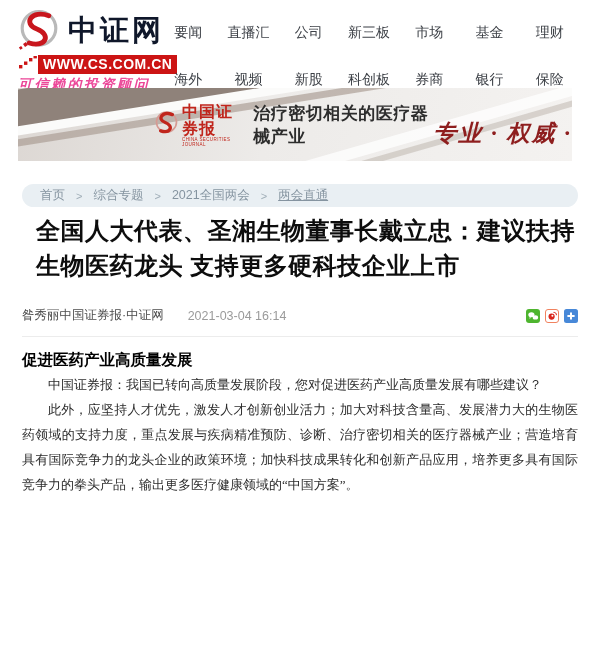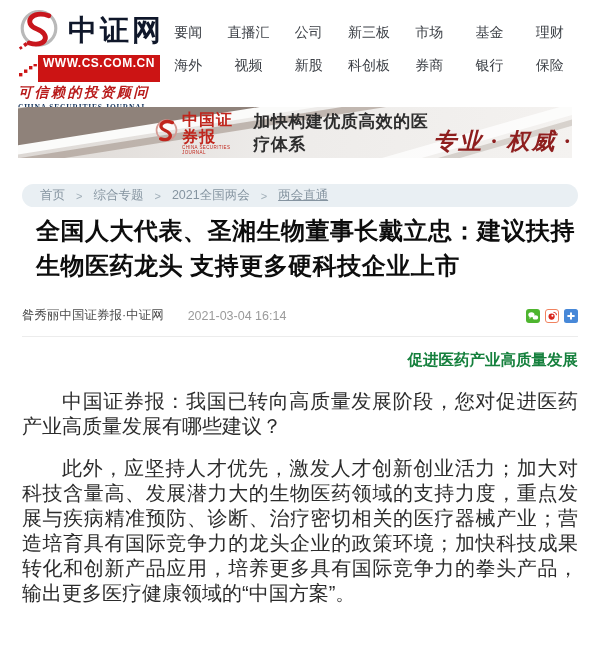--- a/index.html
+++ b/index.html
@@ -9,33 +9,33 @@
 
   
   .header { position:absolute; top:0; left:0; width:600px; height:88px; background:#fff; }
   .logo-block { position:absolute; left:18px; top:8px; width:150px; }
   .logo-row { display:flex; align-items:center; }
   .logo-swirl { width:42px; height:42px; flex:0 0 42px; }
   .site-name { font-size:29px; font-weight:bold; color:#0f172a; letter-spacing:3px; margin-left:8px;
                font-family:"Liberation Serif", serif; }
   .url-bar-row { display:flex; align-items:flex-end; margin-top:1px; }
   .url-dots { width:20px; height:14px; }
-  .url-bar { background:#cc1414; color:#fff; font-size:12px; font-weight:bold;
-             letter-spacing:0.5px; padding:1px 5px 12px; white-space:nowrap; }
-  .slogan-cn { font-size:14px; color:#b91c1c; letter-spacing:2.5px; margin-top:2px;
+  .url-bar { background:#cc1414; color:#fff; font-size:14px; font-weight:bold;
+             letter-spacing:0.5px; padding:1px 5px 2px; white-space:nowrap; }
+  .slogan-cn { font-size:14px; color:#ec4899; letter-spacing:2.5px; margin-top:2px;
                font-family:"Liberation Serif", serif; font-weight:bold; font-style:italic; }
   .slogan-en { font-size:7.5px; color:#1c3a60; letter-spacing:0.8px; margin-top:1px;
                font-family:"Liberation Serif", serif; font-weight:bold; }
 
   .nav { position:absolute; left:158px; top:24px; width:422px;
-         display:grid; grid-template-columns:repeat(7,1fr); row-gap:15px; }
+         display:grid; grid-template-columns:repeat(7,1fr); row-gap:29px; }
   .nav a { text-align:center; font-size:14px; color:#3b3f45; text-decoration:none; cursor:pointer; }
 
   
-  .banner { position:absolute; left:18px; top:107px; width:554px; height:51px; overflow:hidden;
+  .banner { position:absolute; left:18px; top:88px; width:554px; height:73px; overflow:hidden;
             background:linear-gradient(100deg,#dcd7d3 0%,#edebe9 45%,#f4f2f0 100%); }
   .stripe { position:absolute; }
   .stripe-a { left:-50px; top:-22px; width:400px; height:38px; background:#8f827a; transform:rotate(-9deg); }
   .stripe-b { left:-50px; top:13px; width:420px; height:9px; background:#fbfbfa; transform:rotate(-9deg); }
   .stripe-c { left:-50px; top:26px; width:420px; height:7px; background:#a79a90; opacity:.65; transform:rotate(-9deg); }
   .stripe-d { right:-80px; top:34px; width:420px; height:11px; background:rgba(255,255,255,.75); transform:rotate(-16deg); }
   .stripe-e { right:-60px; top:50px; width:380px; height:6px; background:rgba(173,162,152,.4); transform:rotate(-16deg); }
   .banner-content { position:relative; z-index:2; height:100%; display:flex; align-items:center; }
   .paper-logo { display:flex; align-items:center; margin-left:136px; }
   .paper-swirl { width:25px; height:25px; }
@@ -62,23 +62,23 @@
   .byline { position:absolute; left:22px; top:307px; width:556px; display:flex; align-items:center;
             font-size:12.5px; color:#4c4c4c; }
   .byline .author { }
   .byline .source { margin-right:24px; }
   .byline .date { color:#9b9b9b; }
   .share { margin-left:auto; display:flex; gap:5px; }
   .share span { display:inline-flex; width:14px; height:14px; cursor:pointer; }
   .divider { position:absolute; left:22px; top:336px; width:556px; border-bottom:1px solid #ececec; }
 
   .body-text { position:absolute; left:22px; top:347px; width:556px; color:#2c2c2c; }
-  .lead-heading { font-size:15.5px; font-weight:bold; color:#15803d; line-height:25px;text-align:right; }
-  .body-text p { font-size:20px; line-height:25px; margin-top:17px; text-indent:2em;
-                 text-align:justify; }
+  .lead-heading { font-size:15.5px; font-weight:bold; color:#000000; line-height:25px; }
+  .body-text p { font-size:13px; line-height:25px; text-indent:2em;
+                 text-align:justify;font-family:Liberation Serif, serif; }
 </style>
 </head>
 <body>
 
 <div class="page">
 
   <div class="header">
     <div class="logo-block">
       <div class="logo-row">
         <span>
@@ -136,21 +136,21 @@
           <svg class="paper-swirl" viewBox="0 0 60 60">
             <circle cx="30" cy="29" r="24" fill="none" stroke="#d59a93" stroke-width="4"></circle>
             <path d="M44 11 C 20 2, 6 22, 27 30 C 48 38, 40 57, 16 50" fill="none" stroke="#c0251c" stroke-width="8" stroke-linecap="round"></path>
           </svg>
         </span>
         <span class="paper-logo-txt">
           <span class="paper-logo-cn">中国证券报</span>
           <span class="paper-logo-en">CHINA SECURITIES JOURNAL</span>
         </span>
       </div>
-      <div class="wechat-line">加快构建优质高效的医疗体系</div>
+      <div class="wechat-line">治疗密切相关的医疗器械产业</div>
       <div class="banner-slogan">专业 · 权威 ·</div>
     </div>
   </div>
 
   <div class="breadcrumb">
     <a>首页</a>
     <span class="sep">&gt;</span>
     <a>综合专题</a>
     <span class="sep">&gt;</span>
     <a>2021全国两会</a>

